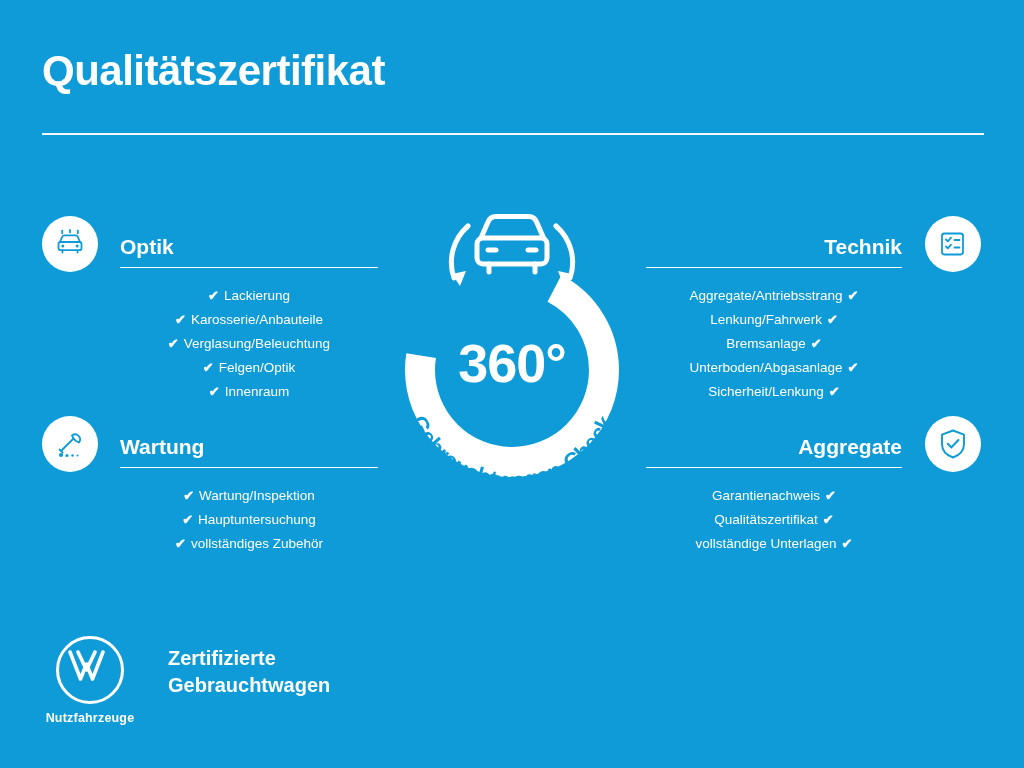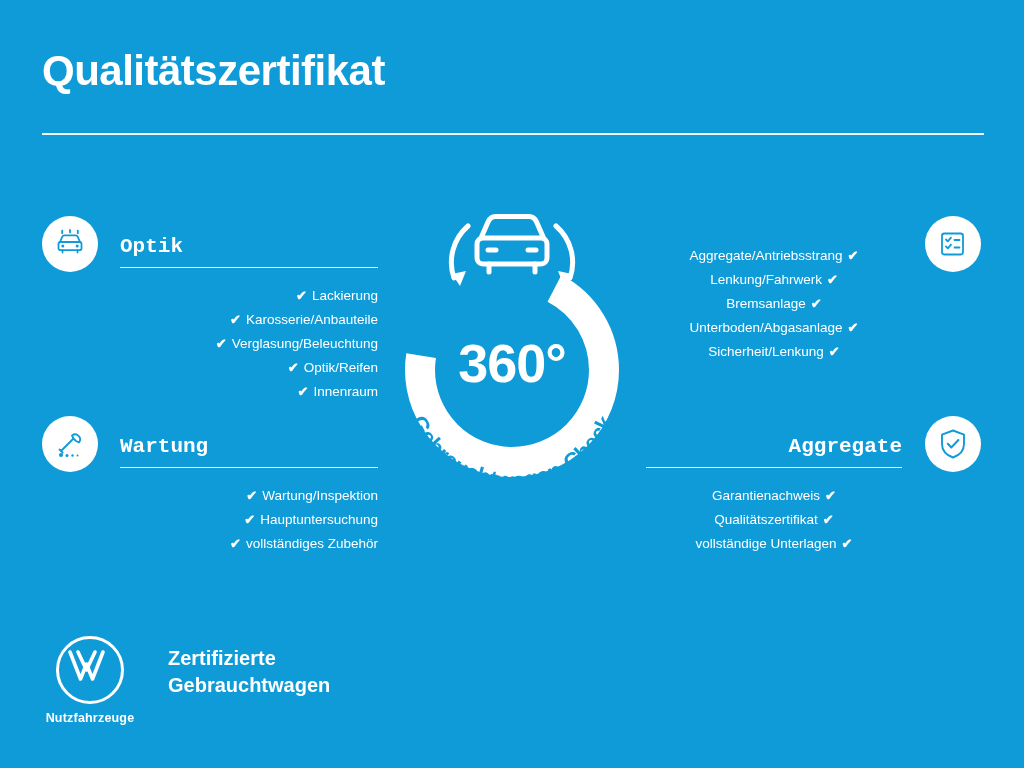--- a/index.html
+++ b/index.html
@@ -50,21 +50,20 @@
   .block-head {
     position: relative;
     height: 40px;
   }
   .block-title {
     font-size: 21px;
     font-weight: bold;
     line-height: 1;
     position: absolute;
     bottom: 11px;
-    font-family: Liberation Mono, monospace;
   }
   .block-rule {
     position: absolute;
     bottom: 0;
     height: 1.5px;
     background: #ffffff;
     width: 100%;
   }
   .items {
     list-style: none;
@@ -77,21 +76,21 @@
     line-height: 24px;
     white-space: nowrap;
   }
   .chk {
     font-size: 13px;
     font-weight: bold;
   }
 
   
   .left .block-title { left: 0; }
-  .left .items li { text-align: right; }
+  .left .items li { text-align: center; }
   .left .items li .chk { margin-right: 5px; }
 
   
   .right .block-title { right: 0; }
   .right .items li { text-align: center; }
   .right .items li .chk { margin-left: 5px; }
 
   #block-optik   { left: 120px; top: 228px; width: 258px; }
   #block-wartung { left: 120px; top: 428px; width: 258px; }
   #block-technik { left: 646px; top: 228px; width: 256px; }
@@ -225,38 +224,42 @@
 
   <div class="block left" id="block-optik">
     <div class="block-head">
       <div class="block-title">Optik</div>
       <div class="block-rule"></div>
     </div>
     <ul class="items">
       <li><span class="chk">✔</span><span>Lackierung</span></li>
       <li><span class="chk">✔</span><span>Karosserie/Anbauteile</span></li>
       <li><span class="chk">✔</span><span>Verglasung/Beleuchtung</span></li>
-      <li><span class="chk">✔</span><span>Optik/Reifen</span></li>
+      <li><span class="chk">✔</span><span>Felgen/Optik</span></li>
       <li><span class="chk">✔</span><span>Innenraum</span></li>
     </ul>
   </div>
 
   <div class="block left" id="block-wartung">
     <div class="block-head">
       <div class="block-title">Wartung</div>
       <div class="block-rule"></div>
     </div>
     <ul class="items">
       <li><span class="chk">✔</span><span>Wartung/Inspektion</span></li>
       <li><span class="chk">✔</span><span>Hauptuntersuchung</span></li>
       <li><span class="chk">✔</span><span>vollständiges Zubehör</span></li>
     </ul>
   </div>
 
   <div class="block right" id="block-technik">
+    <div class="block-head">
+      <div class="block-title">Technik</div>
+      <div class="block-rule"></div>
+    </div>
     <ul class="items">
       <li><span>Aggregate/Antriebsstrang</span><span class="chk">✔</span></li>
       <li><span>Lenkung/Fahrwerk</span><span class="chk">✔</span></li>
       <li><span>Bremsanlage</span><span class="chk">✔</span></li>
       <li><span>Unterboden/Abgasanlage</span><span class="chk">✔</span></li>
       <li><span>Sicherheit/Lenkung</span><span class="chk">✔</span></li>
     </ul>
   </div>
 
   <div class="block right" id="block-garantie">

